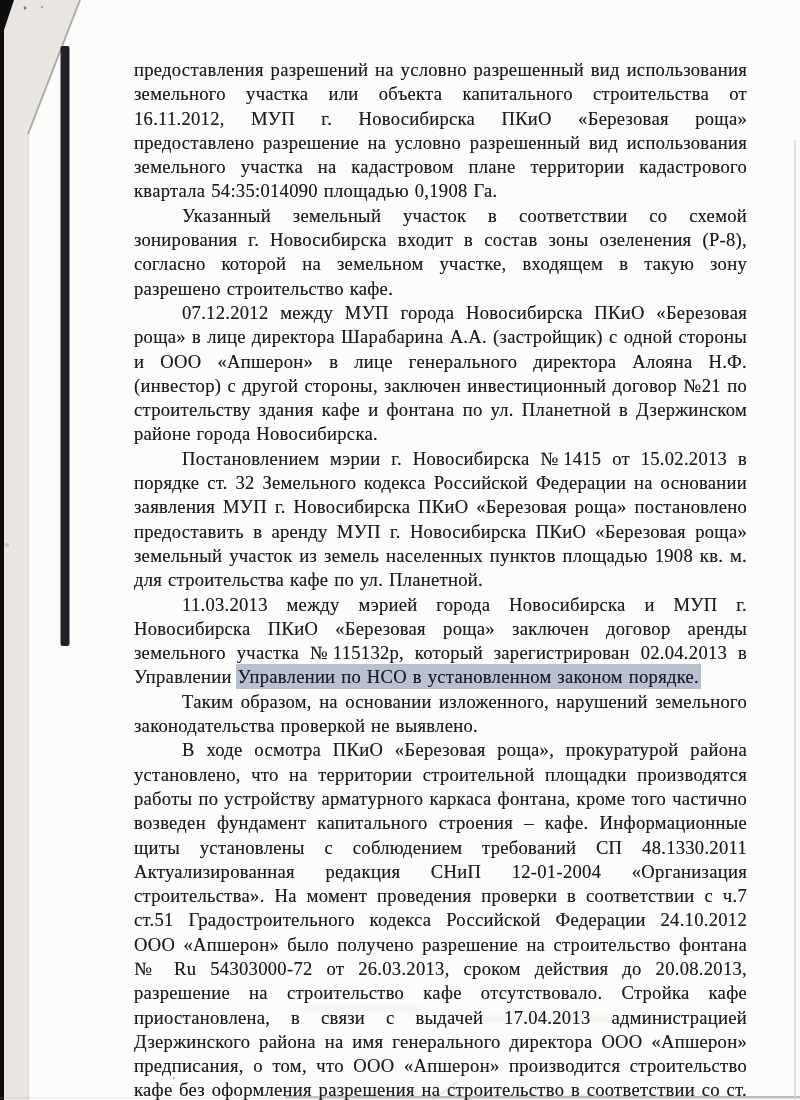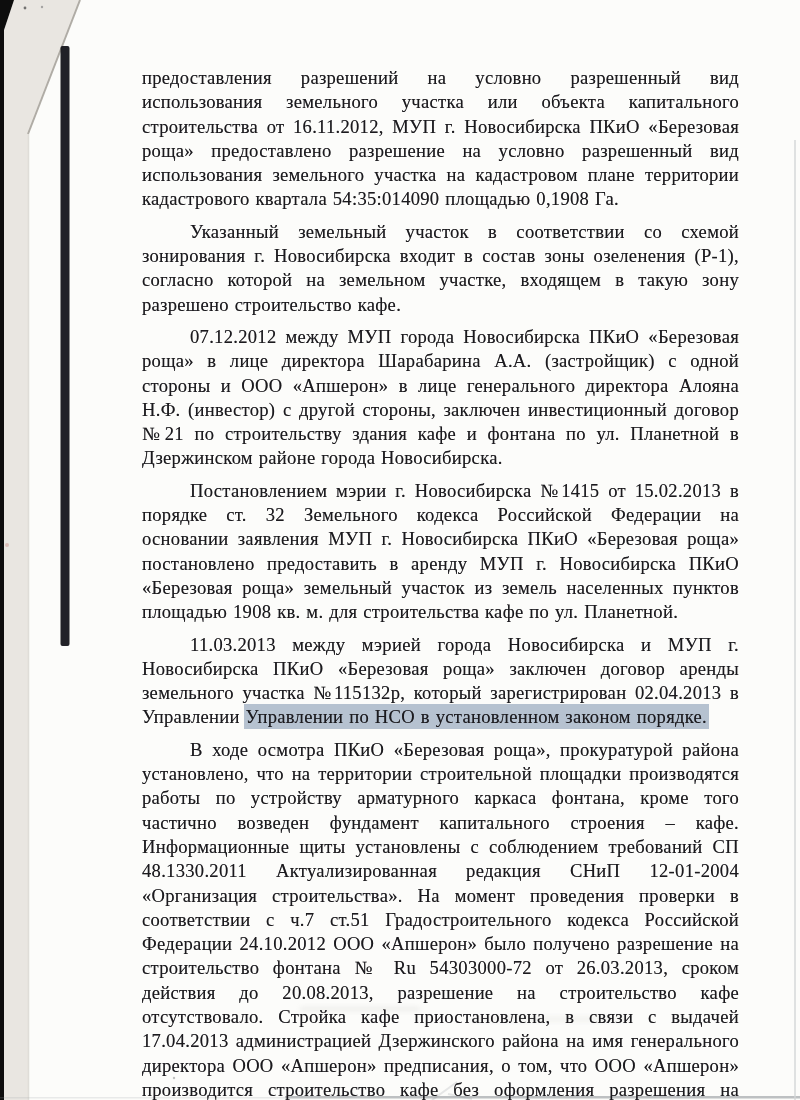--- a/index.html
+++ b/index.html
@@ -16,21 +16,21 @@
   }
   .text-block {
     position:absolute; left:134px; top:58px; width:613px;
     z-index:1;
     color:#1b1a1e;
     font-size:18.6px;
     line-height:24.3px;
     text-align:justify;
   }
   .para {
-    margin:8px;
+    margin:0;
     word-spacing:0.05em;
     letter-spacing:0.015em;
     text-shadow:0 0 0.6px rgba(27,26,30,0.5);
   }
   .para.indent { text-indent:48px; }
   .selection-highlight {
     background:var(--selection-color, #b6c2d0);
     box-shadow:0 0 0 2px var(--selection-color, #b6c2d0);
   }
 </style>
@@ -69,18 +69,19 @@
   <path d="M432,1100 L457,1082 M448,1094 L472,1099" stroke="#b9bcc0" stroke-width="2" opacity="0.35" fill="none"></path>
 
   <rect x="285" y="1096" width="515" height="2.5" fill="var(--bottom-line,#7d838a)" opacity="0.5"></rect>
   <rect x="0" y="1097" width="285" height="1.5" fill="#9aa0a5" opacity="0.2"></rect>
 
   <rect x="794" y="140" width="2" height="960" fill="#d3d5d6" opacity="0.7"></rect>
 </svg>
 
 <div id="doc-text" class="text-block">
     <p class="para">предоставления разрешений на условно разрешенный вид использования земельного участка или объекта капитального строительства от 16.11.2012, МУП г. Новосибирска ПКиО «Березовая роща» предоставлено разрешение на условно разрешенный вид использования земельного участка на кадастровом плане территории кадастрового квартала 54:35:014090 площадью 0,1908 Га.</p>
-    <p class="para indent">Указанный земельный участок в соответствии со схемой зонирования г. Новосибирска входит в состав зоны озеленения (Р-1), согласно которой на земельном участке, входящем в такую зону разрешено строительство кафе.</p>
+    <p class="para indent">Указанный земельный участок в соответствии со схемой зонирования г. Новосибирска входит в состав зоны озеленения (Р-8), согласно которой на земельном участке, входящем в такую зону разрешено строительство кафе.</p>
     <p class="para indent">07.12.2012 между МУП города Новосибирска ПКиО «Березовая роща» в лице директора Шарабарина А.А. (застройщик) с одной стороны и ООО «Апшерон» в лице генерального директора Алояна Н.Ф. (инвестор) с другой стороны, заключен инвестиционный договор №21 по строительству здания кафе и фонтана по ул. Планетной в Дзержинском районе города Новосибирска.</p>
     <p class="para indent">Постановлением мэрии г. Новосибирска №1415 от 15.02.2013 в порядке ст. 32 Земельного кодекса Российской Федерации на основании заявления МУП г. Новосибирска ПКиО «Березовая роща» постановлено предоставить в аренду МУП г. Новосибирска ПКиО «Березовая роща» земельный участок из земель населенных пунктов площадью 1908 кв. м. для строительства кафе по ул. Планетной.</p>
     <p class="para indent">11.03.2013 между мэрией города Новосибирска и МУП г. Новосибирска ПКиО «Березовая роща» заключен договор аренды земельного участка №115132р, который зарегистрирован 02.04.2013 в Управлении <span class="selection-highlight">Управлении по НСО в установленном законом порядке.</span></p>
+    <p class="para indent">Таким образом, на основании изложенного, нарушений земельного законодательства проверкой не выявлено.</p>
     <p class="para indent">В ходе осмотра ПКиО «Березовая роща», прокуратурой района установлено, что на территории строительной площадки производятся работы по устройству арматурного каркаса фонтана, кроме того частично возведен фундамент капитального строения – кафе. Информационные щиты установлены с соблюдением требований СП 48.1330.2011 Актуализированная редакция СНиП 12-01-2004 «Организация строительства». На момент проведения проверки в соответствии с ч.7 ст.51 Градостроительного кодекса Российской Федерации 24.10.2012 ООО «Апшерон» было получено разрешение на строительство фонтана № Ru 54303000-72 от 26.03.2013, сроком действия до 20.08.2013, разрешение на строительство кафе отсутствовало. Стройка кафе приостановлена, в связи с выдачей 17.04.2013 администрацией Дзержинского района на имя генерального директора ООО «Апшерон» предписания, о том, что ООО «Апшерон» производится строительство кафе без оформления разрешения на строительство в соответствии со ст. 51 Градостроительного кодекса Российской Федерации. В связи с чем, 26.04.2013 прокуратурой района генеральному директору ООО «Апшерон» Алояну Н.Ф. внесено</p>
   </div>
 
 </body></html>

